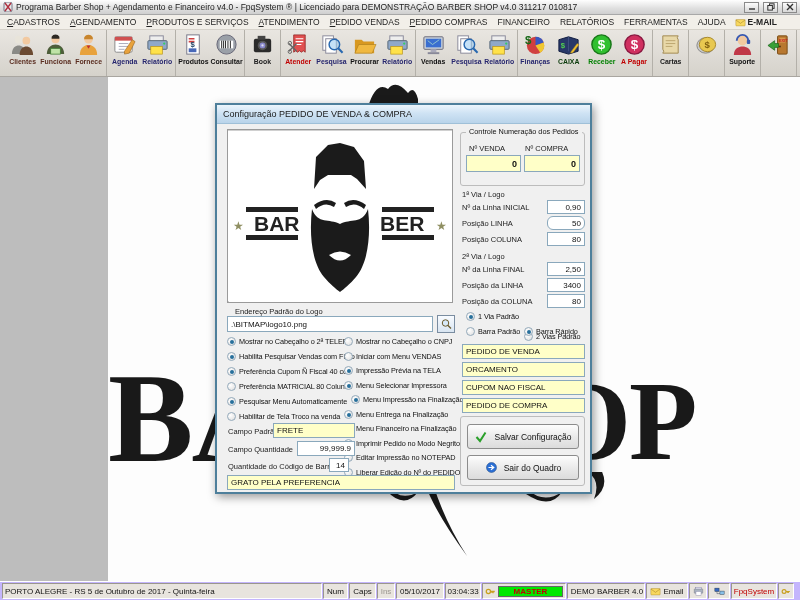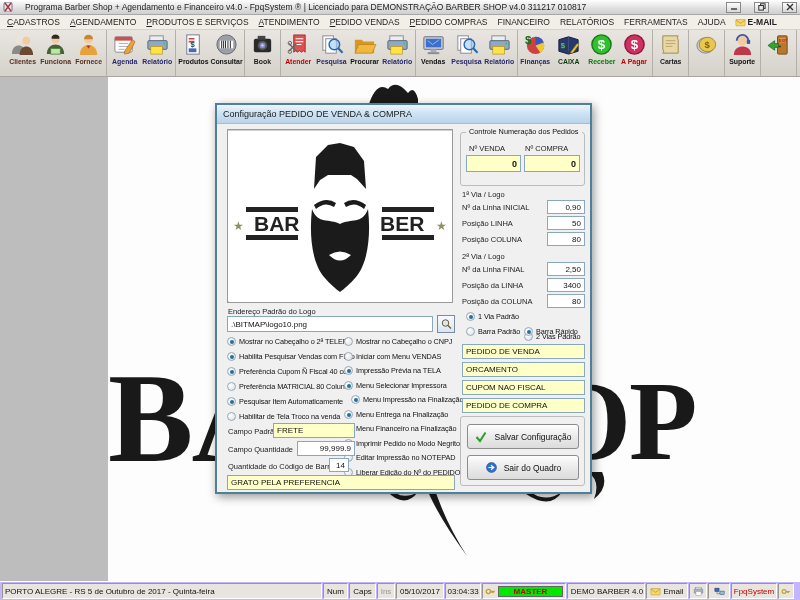--- a/index.html
+++ b/index.html
@@ -1,20 +1,20 @@
 <!DOCTYPE html>
 <html><head>
 <meta charset="utf-8">
 <style>
 *{box-sizing:border-box;margin:0;padding:0}
 html,body{width:800px;height:600px;overflow:hidden}
 body{font-family:"Liberation Sans",sans-serif;background:#fff;color:#111;font-size:9px;position:relative}
 
 
-.titlebar{height:15px;display:flex;align-items:center;gap:12px;padding:0 3px;
+.titlebar{height:15px;display:flex;align-items:center;gap:3px;padding:0 3px;
   background:linear-gradient(#fefefe,#dfdfdf 60%,#cfcfcf);border-bottom:1px solid #a8a8a8;font-size:8.5px;color:#222;white-space:nowrap}
 .titlebar .title{flex:1;overflow:hidden;text-overflow:ellipsis}
 .win-btn{width:15px;height:11px;border:1px solid #8a8a8a;background:linear-gradient(#fcfcfc,#d8d8d8);
   display:flex;align-items:center;justify-content:center;margin-left:1px;cursor:pointer;flex:none}
 .menubar{height:15px;display:flex;align-items:center;background:#f2efe9;border-bottom:1px solid #d6d2ca;font-size:8.5px;color:#222;padding-left:2px;white-space:nowrap}
 .menu-item{padding:0 5px;cursor:pointer}
 .menu-email{display:flex;align-items:center;gap:2px;font-weight:bold;padding:0 4px;cursor:pointer}
 .toolbar{height:47px;background:linear-gradient(#e9e6e1,#d5d2cb);border-bottom:1px solid #a9a6a0;display:flex;align-items:stretch;padding-left:5px}
 .tb-group{display:flex;align-items:stretch;padding:0 1px;border-right:1px solid #b3b0a9}
 .tb-btn{width:33px;display:flex;flex-direction:column;align-items:center;padding-top:2px;cursor:pointer}
@@ -364,21 +364,21 @@
           <rect x="18" y="104" width="52" height="5" fill="#222"></rect>
           <rect x="154" y="76" width="52" height="5" fill="#222"></rect>
           <rect x="154" y="104" width="52" height="5" fill="#222"></rect>
           <text id="logo-word-left" x="26" y="100" font-family="Liberation Sans,sans-serif" font-weight="bold" font-size="21" fill="#222">BAR</text>
           <text id="logo-word-right" x="152" y="100" font-family="Liberation Sans,sans-serif" font-weight="bold" font-size="21" fill="#222">BER</text>
           <text x="5" y="99" font-size="12" fill="#8f8f62">★</text>
           <text x="208" y="99" font-size="12" fill="#8f8f62">★</text>
         </svg>
       </div>
 
-      <div class="dlabel" style="left:11px;top:183px">Endereço Padrão do Logo</div>
+      <div class="dlabel" style="left:18px;top:183px">Endereço Padrão do Logo</div>
       <div class="tfield" style="left:10px;top:192px;width:206px;height:16px">.\BITMAP\logo10.png</div>
       <div class="tool-btn" style="left:220px;top:191px;width:18px;height:18px">
         <svg width="13" height="13" viewBox="0 0 26 26">
           <circle cx="11" cy="10" r="6.5" fill="#d7e9f8" stroke="#6b5a2a" stroke-width="2"></circle>
           <path d="M15.5,14.5 l6.5,6.5" stroke="#6b5a2a" stroke-width="2.6"></path>
         </svg>
       </div>
 
       <div id="opts-left">
           <div class="opt" style="left: 10px; top: 213px;">
@@ -392,21 +392,21 @@
           <div class="opt" style="left: 10px; top: 243px;">
             <span class="radio on"></span>
             <span>Preferência Cupom Ñ Fiscal 40 col</span>
           </div>
           <div class="opt" style="left: 10px; top: 258px;">
             <span class="radio"></span>
             <span>Preferência MATRICIAL 80 Colunas</span>
           </div>
           <div class="opt" style="left: 10px; top: 273px;">
             <span class="radio on"></span>
-            <span>Pesquisar Item Automaticamente</span>
+            <span>Pesquisar Menu Automaticamente</span>
           </div>
           <div class="opt" style="left: 10px; top: 288px;">
             <span class="radio"></span>
             <span>Habilitar de Tela Troco na venda</span>
           </div>
         </div>
       <div id="opts-right">
           <div class="opt" style="left: 127px; top: 213px;">
             <span class="radio"></span>
             <span>Mostrar no Cabeçalho o CNPJ</span>
@@ -463,21 +463,21 @@
         <div class="dlabel" style="left:64px;top:11px">Nº COMPRA</div>
         <div class="tfield yellow num bold" style="left:5px;top:22px;width:55px;height:17px;font-size:9px">0</div>
         <div class="tfield yellow num bold" style="left:63px;top:22px;width:56px;height:17px;font-size:9px">0</div>
       </div>
 
       <div class="dlabel" style="left:245px;top:66px">1ª Via / Logo</div>
       <div id="via1-rows">
           <div class="dlabel" style="left: 245px; top: 79px;">Nº da Linha INICIAL</div>
           <div class="tfield num" style="left: 330px; top: 76px; width: 38px; height: 14px;">0,90</div>
           <div class="dlabel" style="left: 245px; top: 95px;">Posição LINHA</div>
-          <div class="tfield num" style="left: 330px; top: 92px; width: 38px; height: 14px;">50</div>
+          <div class="tfield num" style="left: 330px; top: 92px; width: 38px; height: 14px; border-radius: 6px;">50</div>
           <div class="dlabel" style="left: 245px; top: 111px;">Posição COLUNA</div>
           <div class="tfield num" style="left: 330px; top: 108px; width: 38px; height: 14px;">80</div>
         </div>
       <div class="dlabel" style="left:245px;top:128px">2ª Via / Logo</div>
       <div id="via2-rows">
           <div class="dlabel" style="left: 245px; top: 141px;">Nº da Linha FINAL</div>
           <div class="tfield num" style="left: 330px; top: 138px; width: 38px; height: 14px;">2,50</div>
           <div class="dlabel" style="left: 245px; top: 157px;">Posição da LINHA</div>
           <div class="tfield num" style="left: 330px; top: 154px; width: 38px; height: 14px;">3400</div>
           <div class="dlabel" style="left: 245px; top: 173px;">Posição da COLUNA</div>

